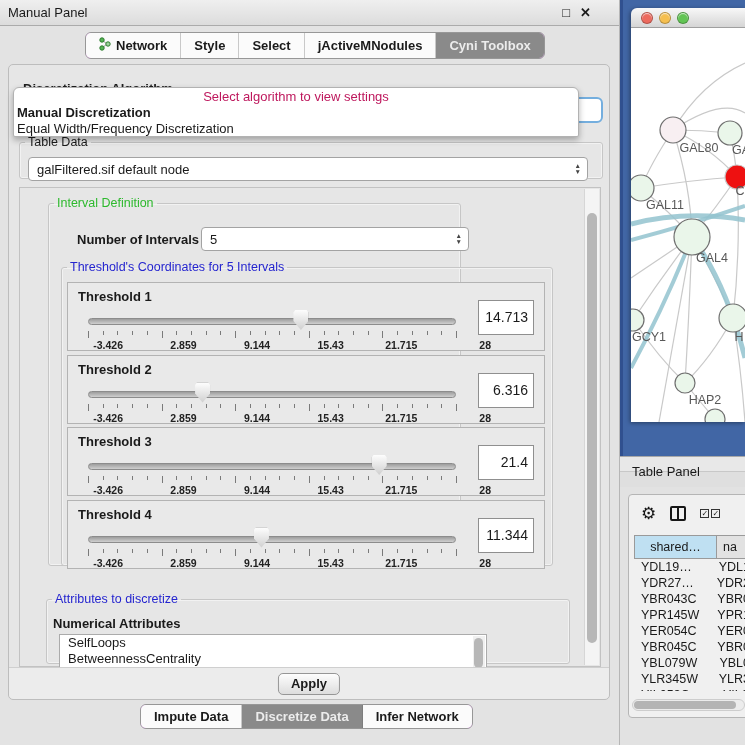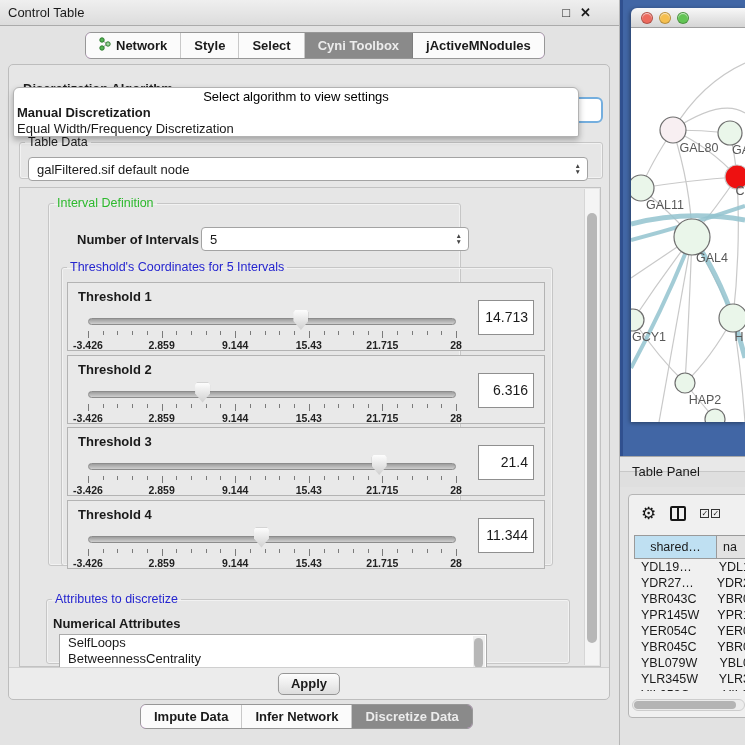--- a/index.html
+++ b/index.html
@@ -29,21 +29,21 @@
   .outer-panel { position:absolute; left:8px; top:64px; width:602px; height:636px;
     background:#e6e6e6; border:1px solid #bdbdbd; border-radius:5px; }
 
   .algo-label { position:absolute; left:14px; top:16px; font-size:13px; font-weight:bold; color:#1f1f1f; z-index:1; }
   .algo-combo-fragment { position:absolute; left:12px; top:32px; width:582px; height:26px;
     background:#fff; border:2px solid #74aede; border-radius:6px; z-index:2; }
 
   .algo-popup { position:absolute; left:4px; top:22px; width:566px; height:50px; background:#fff;
     border:1px solid #b2b2b2; border-radius:6px 6px 2px 2px; box-shadow:0 3px 6px rgba(0,0,0,.30);
     z-index:5; font-size:13px; overflow:hidden; }
-  .algo-popup .ph { height:17px; line-height:17px; text-align:center; color:#000000; }
+  .algo-popup .ph { height:17px; line-height:17px; text-align:center; color:#be185d; }
   .algo-popup .opt { height:16px; line-height:16px; padding-left:3px; }
   .algo-popup .opt.first { font-weight:bold; }
 
   fieldset.grp { position:absolute; border:1px solid #c6c6c6; border-radius:3px;
     box-shadow:inset 0 0 0 1px #f2f2f2; }
   fieldset.grp > legend { font-size:12.5px; padding:0 3px; margin-left:5px; }
   legend.dark { color:#1a1a1a; }
   legend.green { color:#2db92d; }
   legend.blue { color:#2525cf; }
 
@@ -66,21 +66,21 @@
 
   .threshold { position:absolute; left:5px; width:478px; height:69px; background:#e9e9e9; border:1px solid #b3b3b3; }
   .th-title { position:absolute; left:10px; top:6px; font-size:13px; font-weight:bold; }
   .th-slider { position:absolute; left:20px; top:26px; width:368px; height:40px; }
   .th-track { position:absolute; left:0; top:9px; width:368px; height:7px; border-radius:4px;
     background:linear-gradient(#9d9d9d,#cfcfcf); border:1px solid #8c8c8c; }
   .th-thumb { position:absolute; top:1px; width:15px; height:20px; margin-left:-7px;
     background:linear-gradient(#fdfdfd,#cfcfcf); clip-path:polygon(12% 0,88% 0,100% 12%,100% 55%,50% 100%,0 55%,0 12%);
     filter:drop-shadow(0 0 1px #6e6e6e); }
   .th-tick { position:absolute; top:22px; width:1px; background:#7a7a7a; }
-  .th-ticklabel { position:absolute; top:30px; width:70px; margin-left:-35px; text-align:center;
+  .th-ticklabel { position:absolute; top:30px; width:70px; margin-left:-35px; text-align:right;
     font-size:10.5px; font-weight:bold; color:#222; }
   .th-value { position:absolute; right:10px; top:17px; width:56px; height:35px; background:#fff;
     border:1px solid #8f8f8f; font-size:14px; text-align:right; padding-right:5px; line-height:33px; }
 
   .grp-attrs { left:26px; top:404px; width:524px; height:72px; }
   .attrs-heading { position:absolute; left:6px; top:10px; font-size:13px; font-weight:bold; }
   .attrs-list { position:absolute; left:12px; top:28px; width:428px; height:40px; background:#fff;
     border:1px solid #ababab; overflow:hidden; font-size:13px; }
   .attrs-list .item { padding:0 0 0 8px; line-height:15.5px; }
   .attrs-scroll { position:absolute; right:1px; top:1px; width:12px; bottom:1px; background:#f0f0f0; }
@@ -130,21 +130,21 @@
     border:1px solid #cdcdcd; border-radius:6px; }
   .tp-hscroll .thumb { position:absolute; left:1px; top:1px; height:8px; width:92%; background:#b4b4b4; border-radius:5px; }
 </style>
 </head>
 <body>
 
 <div class="screen">
 
   <div class="control-panel">
     <div class="cp-titlebar">
-      <span class="cp-title">Control Table</span>
+      <span class="cp-title">Manual Panel</span>
       <span class="cp-win-icons">
         <span>□</span>
         <span>✕</span>
       </span>
     </div>
 
     <div class="tabbar top" id="top-tabs">
         <div class="tab">
           <span><svg class="net-icon" viewBox="0 0 12 14">
               <line x1="3" y1="3" x2="8" y2="7" stroke="#9a9a9a" stroke-width="1"></line>
@@ -154,25 +154,25 @@
               <circle cx="9" cy="7" r="2.2" fill="#9fd49f" stroke="#2e7d2e"></circle>
             </svg></span>
           <span>Network</span>
         </div>
         <div class="tab">
           <span>Style</span>
         </div>
         <div class="tab">
           <span>Select</span>
         </div>
+        <div class="tab">
+          <span>jActiveMNodules</span>
+        </div>
         <div class="tab selected">
           <span>Cyni Toolbox</span>
-        </div>
-        <div class="tab">
-          <span>jActiveMNodules</span>
         </div>
       </div>
 
     <div class="outer-panel">
       <div class="algo-label">Discretization Algorithm</div>
       <div class="algo-combo-fragment"></div>
 
       <div class="algo-popup">
         <div class="ph">Select algorithm to view settings</div>
         <div class="opt first">Manual Discretization</div>
@@ -385,25 +385,25 @@
 
       <div class="apply-row">
         <div class="apply-btn">Apply</div>
       </div>
     </div>
 
     <div class="tabbar bottom" id="bottom-tabs">
         <div class="tab">
           <span>Impute Data</span>
         </div>
+        <div class="tab selected">
+          <span>Discretize Data</span>
+        </div>
         <div class="tab">
           <span>Infer Network</span>
-        </div>
-        <div class="tab selected">
-          <span>Discretize Data</span>
         </div>
       </div>
   </div>
 
   <div class="right-col">
     <div class="net-frame">
       <div class="mac-window">
         <div class="mac-titlebar">
           <span class="tl" id="tl-red" style="left: 10px; background: rgb(237, 106, 94);"></span>
           <span class="tl" id="tl-yellow" style="left: 28px; background: rgb(245, 191, 79);"></span>

